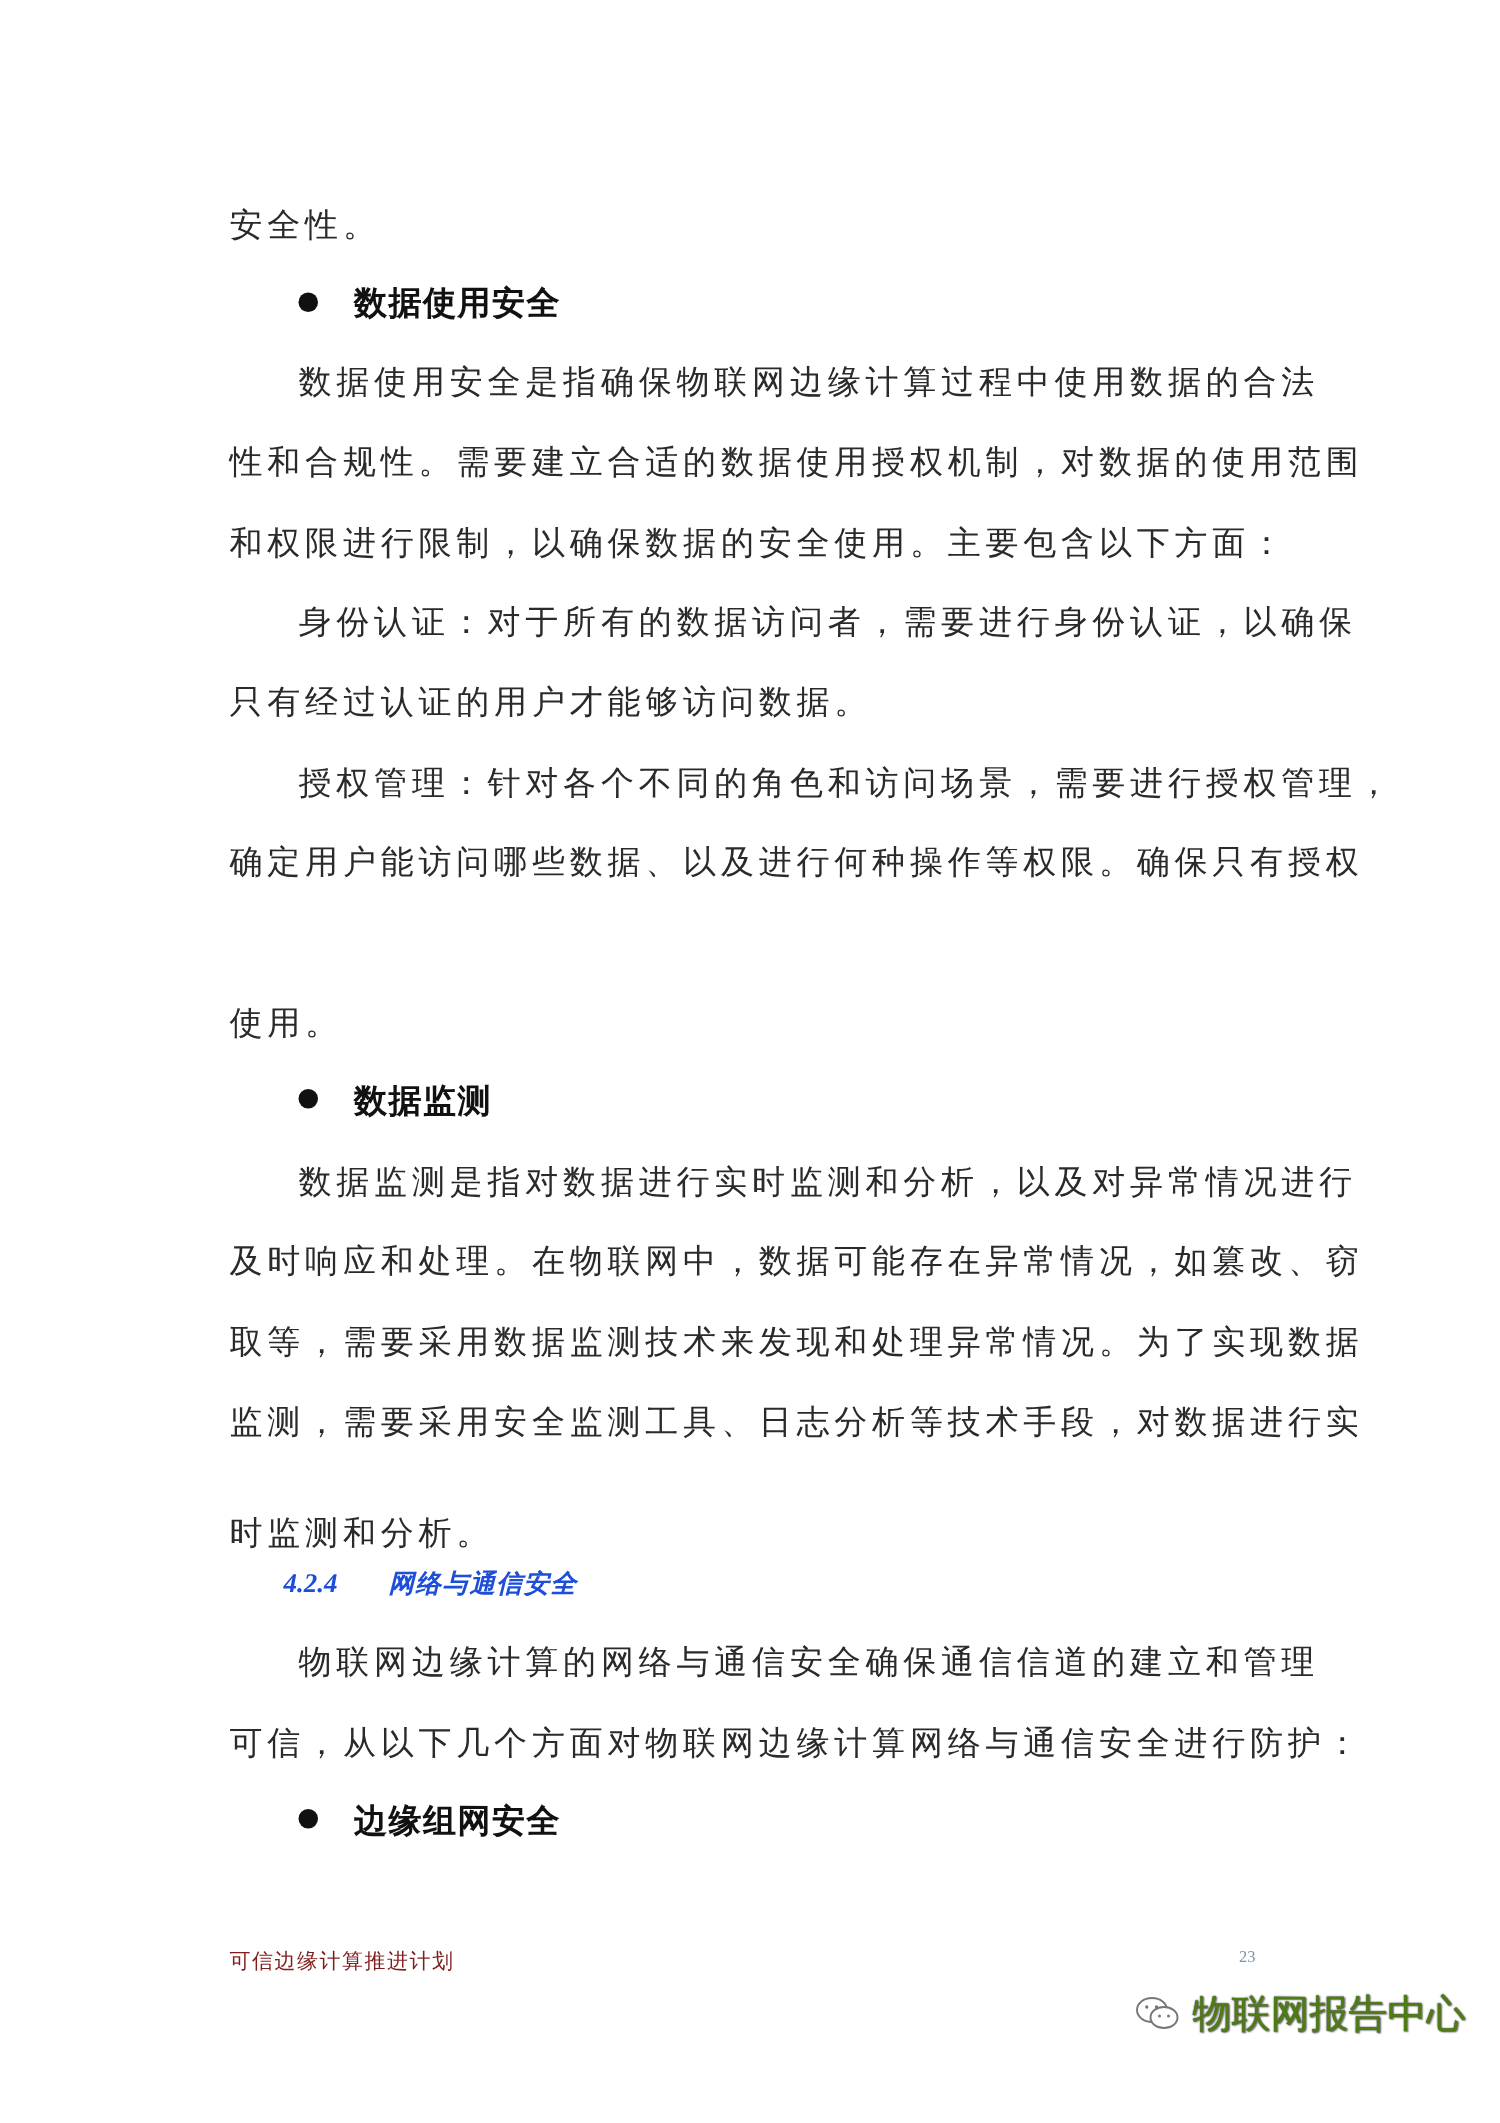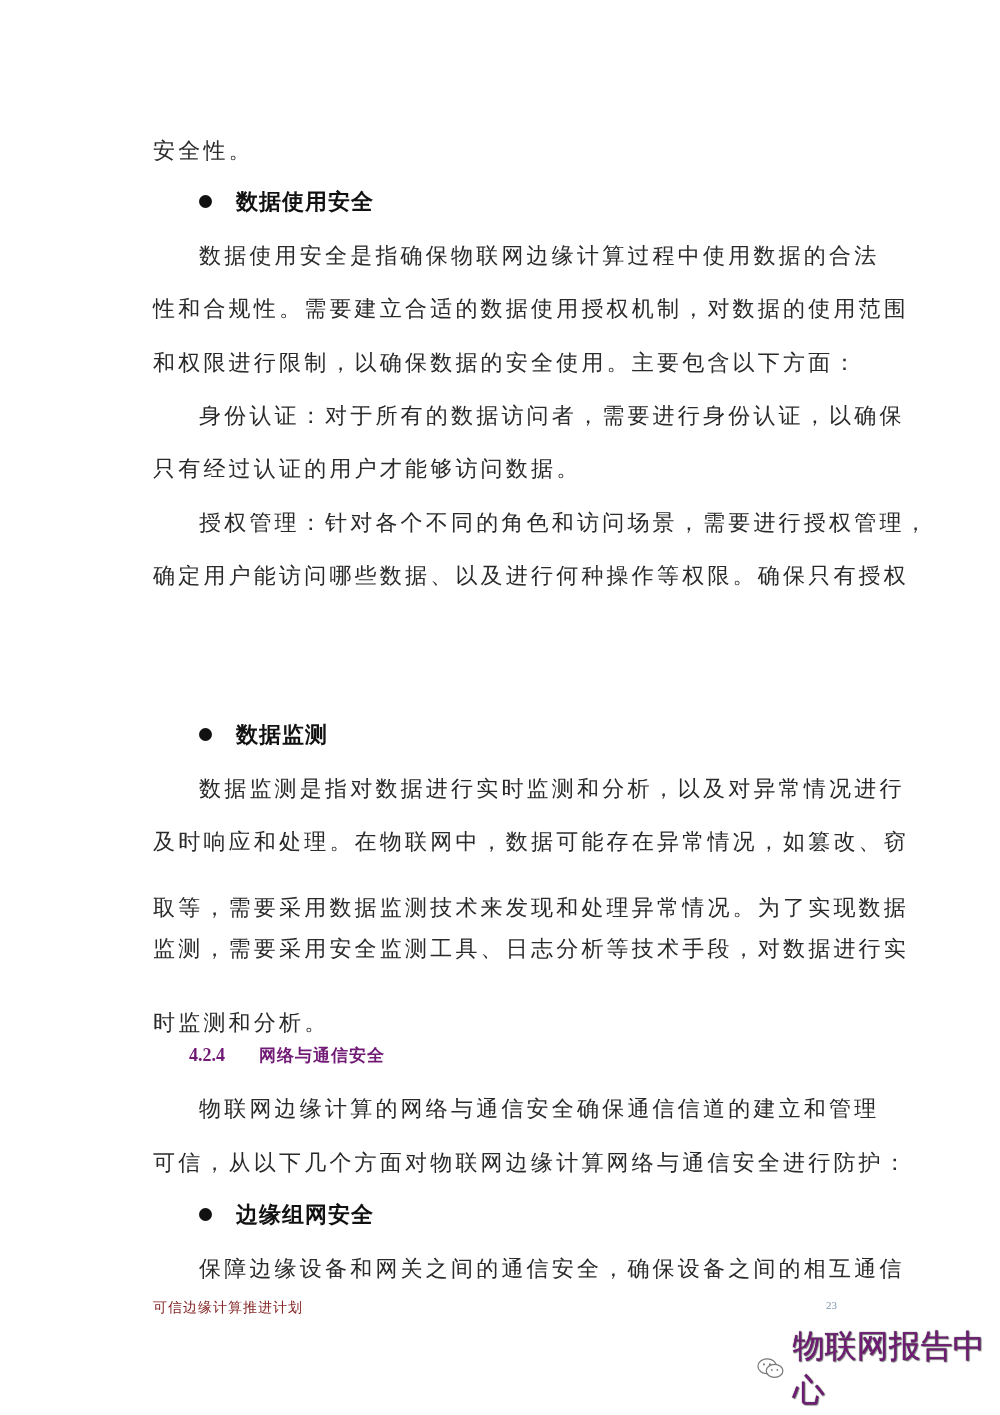--- a/index.html
+++ b/index.html
@@ -23,66 +23,66 @@
   }
   .bullet-dot {
     display: inline-block; width: 13px; height: 13px; border-radius: 50%;
     background: #111111; margin-right: 24px; vertical-align: middle;
     position: relative; top: -2px;
   }
   .section-head {
     position: absolute; left: 189px;
     font-size: 18px; line-height: 28px; font-weight: bold;
     font-family: "Liberation Serif", "DejaVu Serif", serif;
-    color: #701a75; white-space: nowrap;
+    color: #1d4ed8; white-space: nowrap; font-style: italic;
   }
   .section-num { display: inline-block; width: 70px; }
   .section-title { font-family: "DejaVu Sans", "Liberation Sans", sans-serif; font-size: 17px; letter-spacing: 1px; }
   .footer-left {
     position: absolute; left: 153px; top: 1299px;
     font-size: 14px; color: #7f1d1d; letter-spacing: 1px;
   }
   .footer-right {
     position: absolute; left: 826px; top: 1299px;
     font-size: 11px; color: #7f93a6;
     font-family: "Liberation Serif", serif;
   }
   .watermark {
     position: absolute; left: 757px; top: 1325px;
     display: flex; align-items: center; gap: 8px;
-    color: #701a75; font-size: 32px;
+    color: #4d7c0f; font-size: 26px;
     font-family: "DejaVu Sans", "Liberation Sans", sans-serif;
     text-shadow: 0 0 1px #555, 0 0 1px #555, 1px 1px 1px #888;
   }
   .wm-icon { width: 30px; height: 26px; }
 </style>
 </head>
 <body>
 
 <div class="page" id="page">
     <div class="line" style="top: 136px;">安全性。</div>
     <div class="bullet-head" style="top: 187px; font-family: Liberation Serif, serif;"><span class="bullet-dot"></span><span>数据使用安全</span></div>
     <div class="line indent" style="top: 241px;">数据使用安全是指确保物联网边缘计算过程中使用数据的合法</div>
     <div class="line" style="top: 294px;">性和合规性。需要建立合适的数据使用授权机制，对数据的使用范围</div>
     <div class="line" style="top: 348px;">和权限进行限制，以确保数据的安全使用。主要包含以下方面：</div>
     <div class="line indent" style="top: 401px;">身份认证：对于所有的数据访问者，需要进行身份认证，以确保</div>
     <div class="line" style="top: 454px;">只有经过认证的用户才能够访问数据。</div>
     <div class="line indent" style="top: 508px;">授权管理：针对各个不同的角色和访问场景，需要进行授权管理，</div>
     <div class="line" style="top: 561px;">确定用户能访问哪些数据、以及进行何种操作等权限。确保只有授权</div>
+    <div class="line" style="top: 668px;">使用。</div>
     <div class="bullet-head" style="top: 720px;"><span class="bullet-dot"></span><span>数据监测</span></div>
     <div class="line indent" style="top: 774px;">数据监测是指对数据进行实时监测和分析，以及对异常情况进行</div>
     <div class="line" style="top: 827px;">及时响应和处理。在物联网中，数据可能存在异常情况，如篡改、窃</div>
-    <div class="line" style="top: 881px; margin-top: 12px;">取等，需要采用数据监测技术来发现和处理异常情况。为了实现数据</div>
+    <div class="line" style="top: 881px;">取等，需要采用数据监测技术来发现和处理异常情况。为了实现数据</div>
     <div class="line" style="top: 934px;">监测，需要采用安全监测工具、日志分析等技术手段，对数据进行实</div>
     <div class="line" style="top: 988px; margin-top: 20px;">时监测和分析。</div>
     <div class="section-head" style="top: 1041px;"><span class="section-num">4.2.4</span><span class="section-title">网络与通信安全</span></div>
     <div class="line indent" style="top: 1094px;">物联网边缘计算的网络与通信安全确保通信信道的建立和管理</div>
     <div class="line" style="top: 1148px;">可信，从以下几个方面对物联网边缘计算网络与通信安全进行防护：</div>
     <div class="bullet-head" style="top: 1200px;"><span class="bullet-dot"></span><span>边缘组网安全</span></div>
-    <div class="line indent" style="top: 1254px;">保障边缘设备和网关之间的通信安全，确保设备之间的相互通信</div>
   </div>
 
 <div class="footer-left">可信边缘计算推进计划</div>
 <div class="footer-right">23</div>
 
 <div class="watermark">
   <svg class="wm-icon" viewBox="0 0 30 26">
     <ellipse cx="11" cy="10" rx="10" ry="8" fill="none" stroke="#777" stroke-width="1.3"></ellipse>
     <ellipse cx="19" cy="15" rx="9" ry="7" fill="#fff" stroke="#777" stroke-width="1.3"></ellipse>
     <circle cx="7.5" cy="8" r="1.1" fill="#777"></circle>

